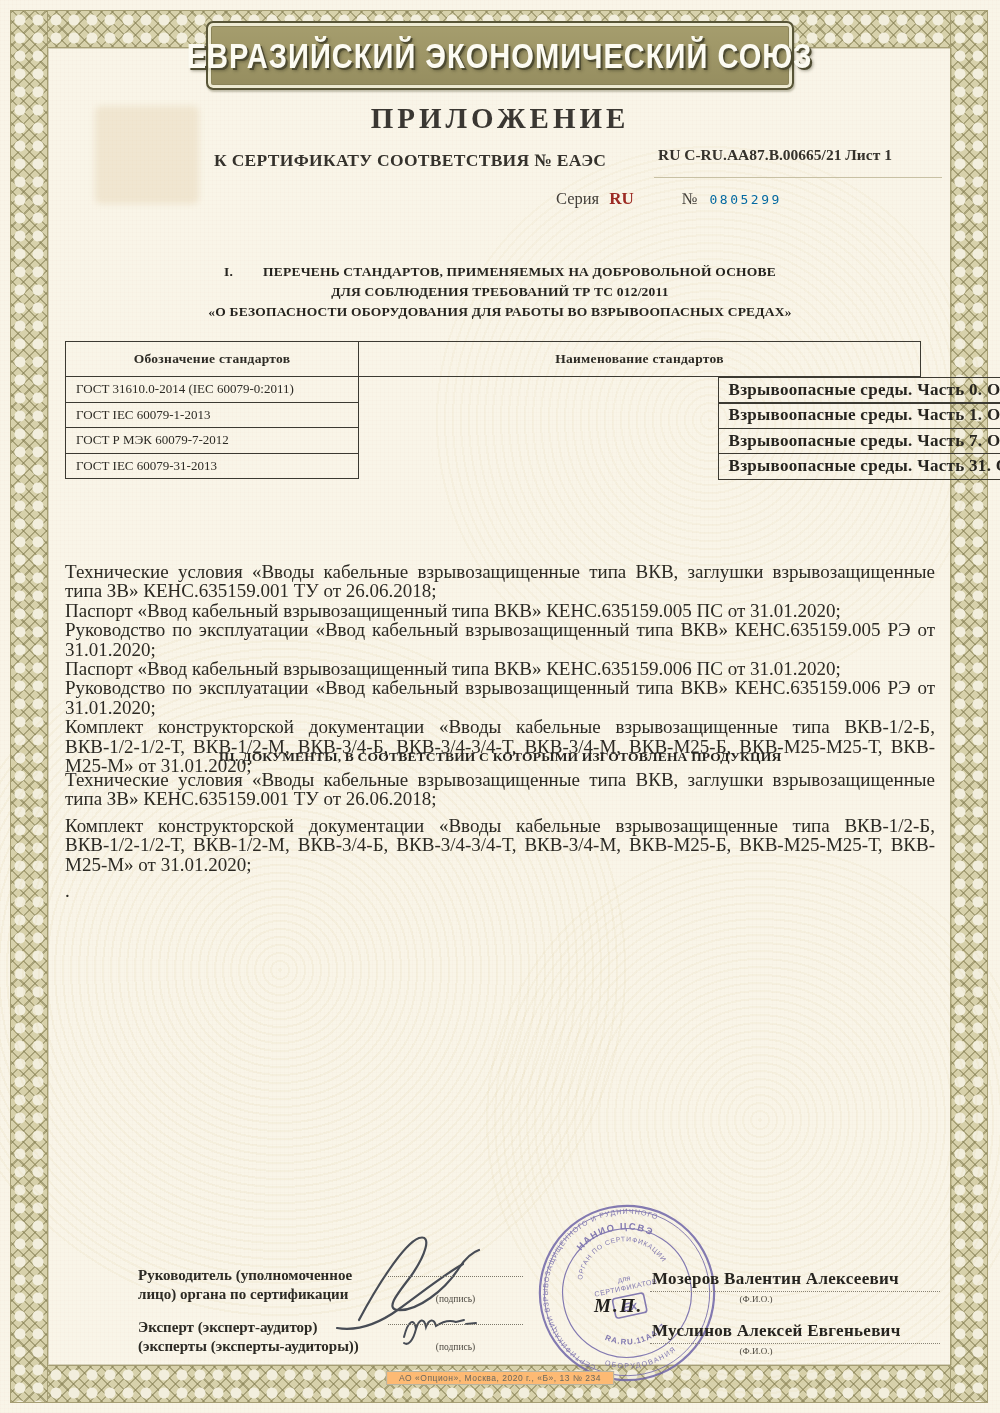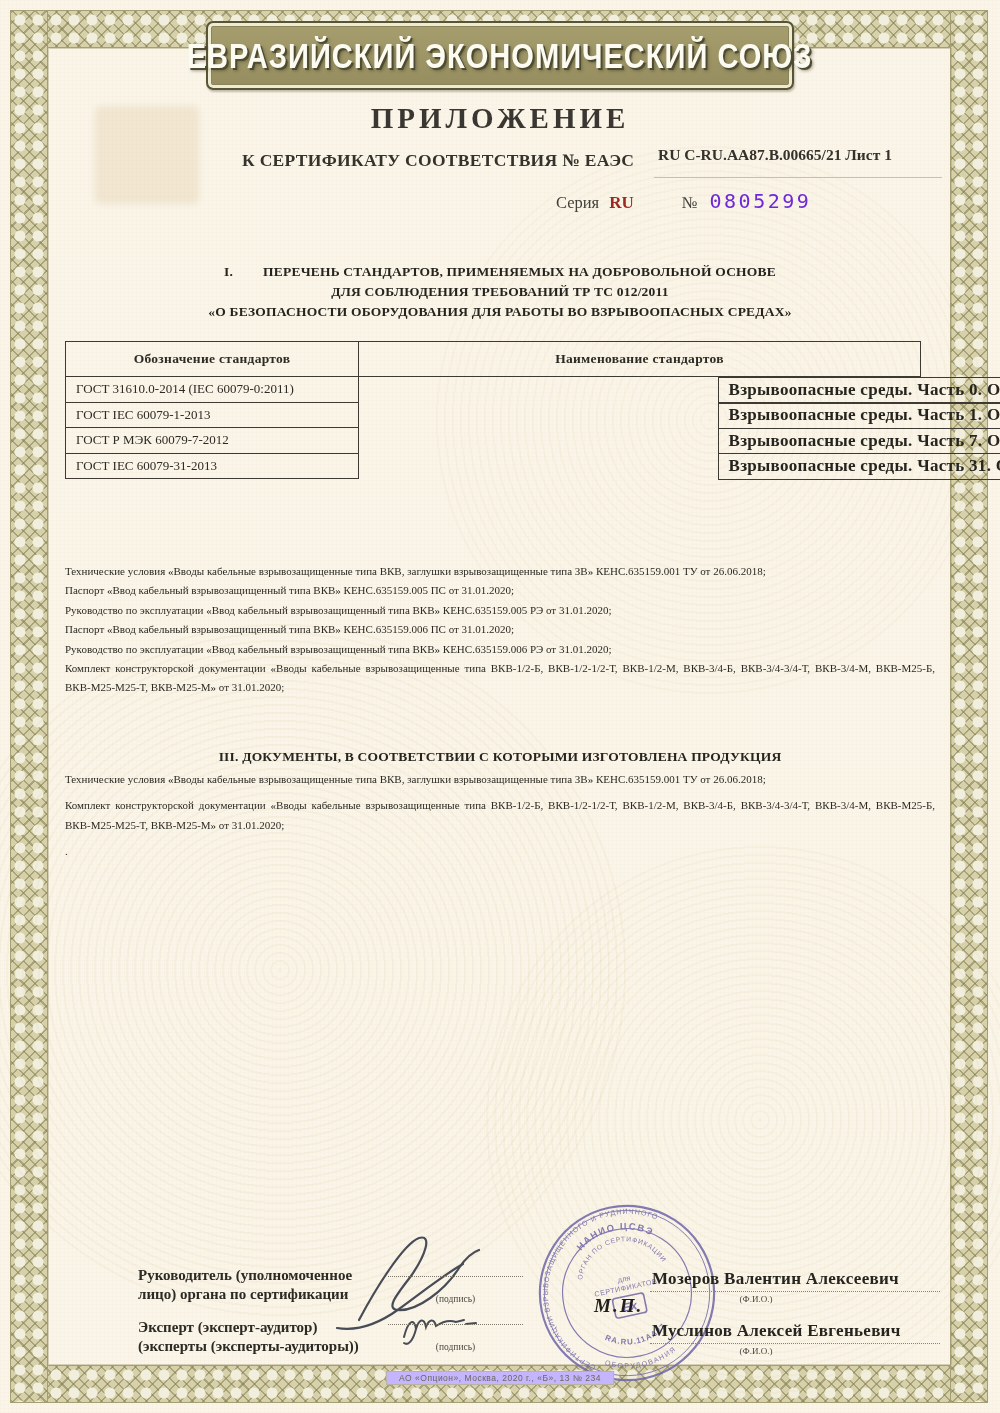--- a/index.html
+++ b/index.html
@@ -48,47 +48,47 @@
     box-shadow:inset 0 0 0 3px #eeebd3, inset 0 0 0 4px #8b8459, 1px 2px 2px rgba(90,86,55,0.35);
     display:flex; align-items:center; justify-content:center; }
   .banner-text { font-family:"Liberation Sans", sans-serif; font-weight:bold; font-size:30px;
     letter-spacing:1px; color:#fcfbf2; white-space:nowrap;
     transform:scaleY(1.15) scaleX(0.97);
     text-shadow:2px 2px 0 #4e4b31, 3px 3px 3px rgba(60,57,36,0.45); }
 
   .doc-title { position:absolute; left:0; top:102px; width:100%; text-align:center;
     font-size:29px; font-weight:bold; letter-spacing:4px; color:#3a3732; }
   .subtitle { position:absolute; left:214px; top:150px; font-size:17.5px; font-weight:bold;
-    letter-spacing:0.3px; color:#35322c;margin-left:28px; }
+    letter-spacing:0.3px; color:#35322c; }
   .cert-number { position:absolute; left:658px; top:146px; width:286px;
     font-size:15.5px; font-weight:bold; color:#35322c; }
   .cert-underline { position:absolute; left:654px; top:177px; width:288px; height:1px; background:#c8c1a4; }
   .series-row { position:absolute; left:556px; top:189px; display:flex; align-items:baseline; }
   .series-label { font-size:16.5px; color:#44403a; }
   .series-value { font-size:17px; font-weight:bold; color:#9c2a23; margin-left:10px; }
   .number-sign { font-size:16.5px; color:#44403a; margin-left:48px; }
-  .blank-number { font-family:"DejaVu Sans Mono", monospace; font-size:20px;
-    letter-spacing:2.5px; color:#6d28d9; margin-left:12px; }
+  .blank-number { font-family:"DejaVu Sans Mono", monospace; font-size:13px;
+    letter-spacing:2.5px; color:#0369a1; margin-left:12px; }
 
   .sec-heading { position:absolute; left:65px; width:870px; text-align:center;
     font-weight:bold; font-size:13.5px; line-height:20px; color:#26241f; letter-spacing:0.2px; }
   .h1 { top:262px; }
   .h1 .num { display:inline-block; margin-right:30px; }
   .h2 { top:519px; }
   .h3 { top:747px; }
 
   table.standards { position:absolute; left:65px; top:341px; width:856px;
     border-collapse:collapse; font-size:13px; color:#2c2a24; }
   table.standards th, table.standards td { border:1.4px solid #3c3a32; }
   table.standards th { font-weight:bold; font-size:13.5px; padding:9px 6px; letter-spacing:0.3px; }
   table.standards td { padding:4px 10px; vertical-align:top; line-height:16.5px; }
   td.desig { width:272px; }
   td.name { text-align:justify; }
 
-  .paras { position:absolute; left:65px; width:870px; font-size:11px;
+  .paras { position:absolute; left:65px; width:870px; font-size:19px;
     line-height:19.4px; text-align:justify; color:#2c2a24; }
   .p2 { top:562px; }
   .p3 { top:770px; }
   .paras p { margin:0; }
   .p3 p { margin-bottom:7px; }
 
   .role { position:absolute; font-size:15px; font-weight:bold; line-height:19px; color:#2c2a24; }
   .role1 { left:138px; top:1266px; width:240px; }
   .role2 { left:138px; top:1318px; width:260px; }
   .dotline { position:absolute; border-bottom:1.5px dotted #7d7869; width:135px; left:388px; }
@@ -106,21 +106,21 @@
   .name { position:absolute; left:652px; width:292px; font-size:17px; font-weight:bold;
     white-space:nowrap; letter-spacing:0.3px; color:#26241f; z-index:3; }
   .n1 { top:1269px; } .n2 { top:1321px; }
   .nameline { position:absolute; left:650px; width:290px; border-bottom:1px dotted #8a8476; z-index:3; }
   .nl1 { top:1291px; } .nl2 { top:1343px; }
   .fio { position:absolute; left:650px; width:212px; text-align:center; font-size:9px;
     color:#4a463e; z-index:3; }
   .f1 { top:1294px; } .f2 { top:1346px; }
 
   .imprint { position:absolute; left:50%; transform:translateX(-50%); top:1371px;
-    background:#c4b5fd; border:1px solid #b9b4a0; padding:1px 12px;
+    background:#fdba74; border:1px solid #b9b4a0; padding:1px 12px;
     font-family:"Liberation Sans", sans-serif; font-size:8.5px; letter-spacing:0.5px;
     color:#6b675c; z-index:3; white-space:nowrap; }
 </style>
 </head>
 <body>
 
 <div class="page">
 
   <div class="bstrip top"></div>
   <div class="bstrip bottom"></div>

